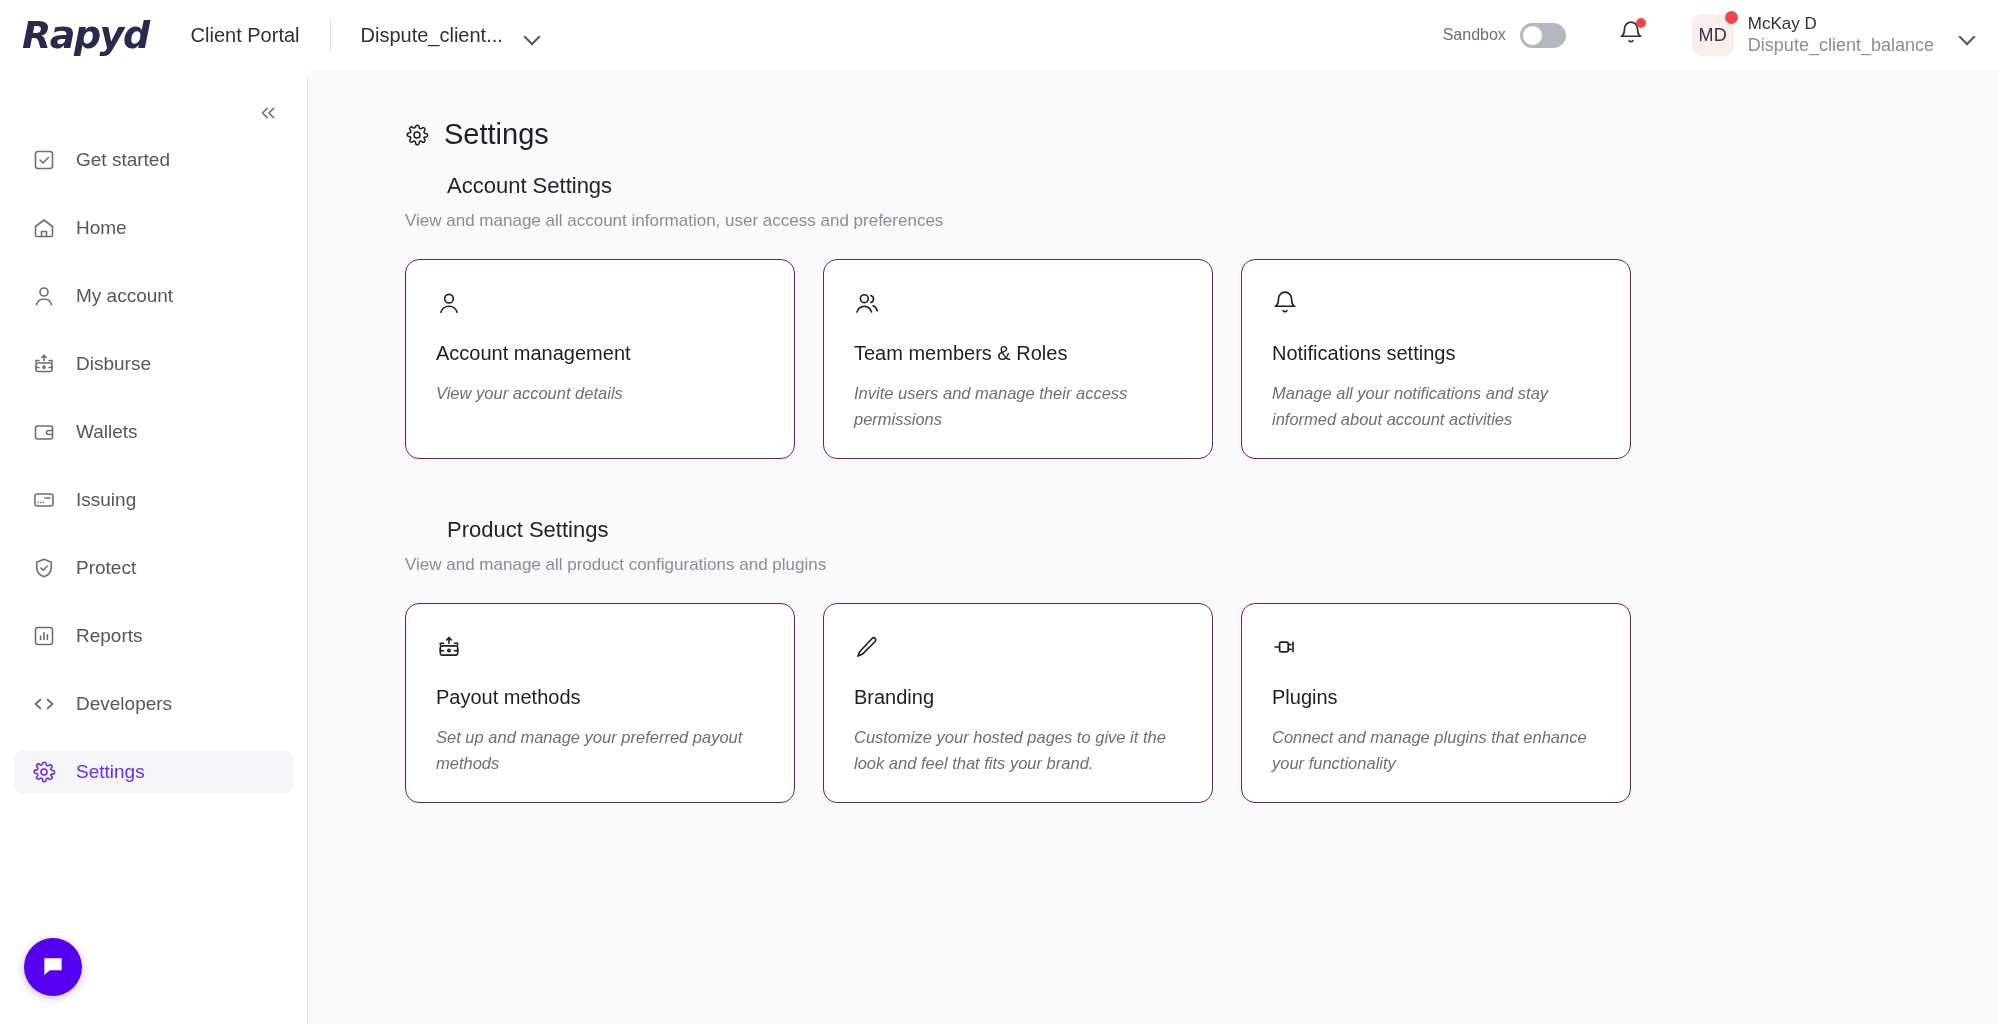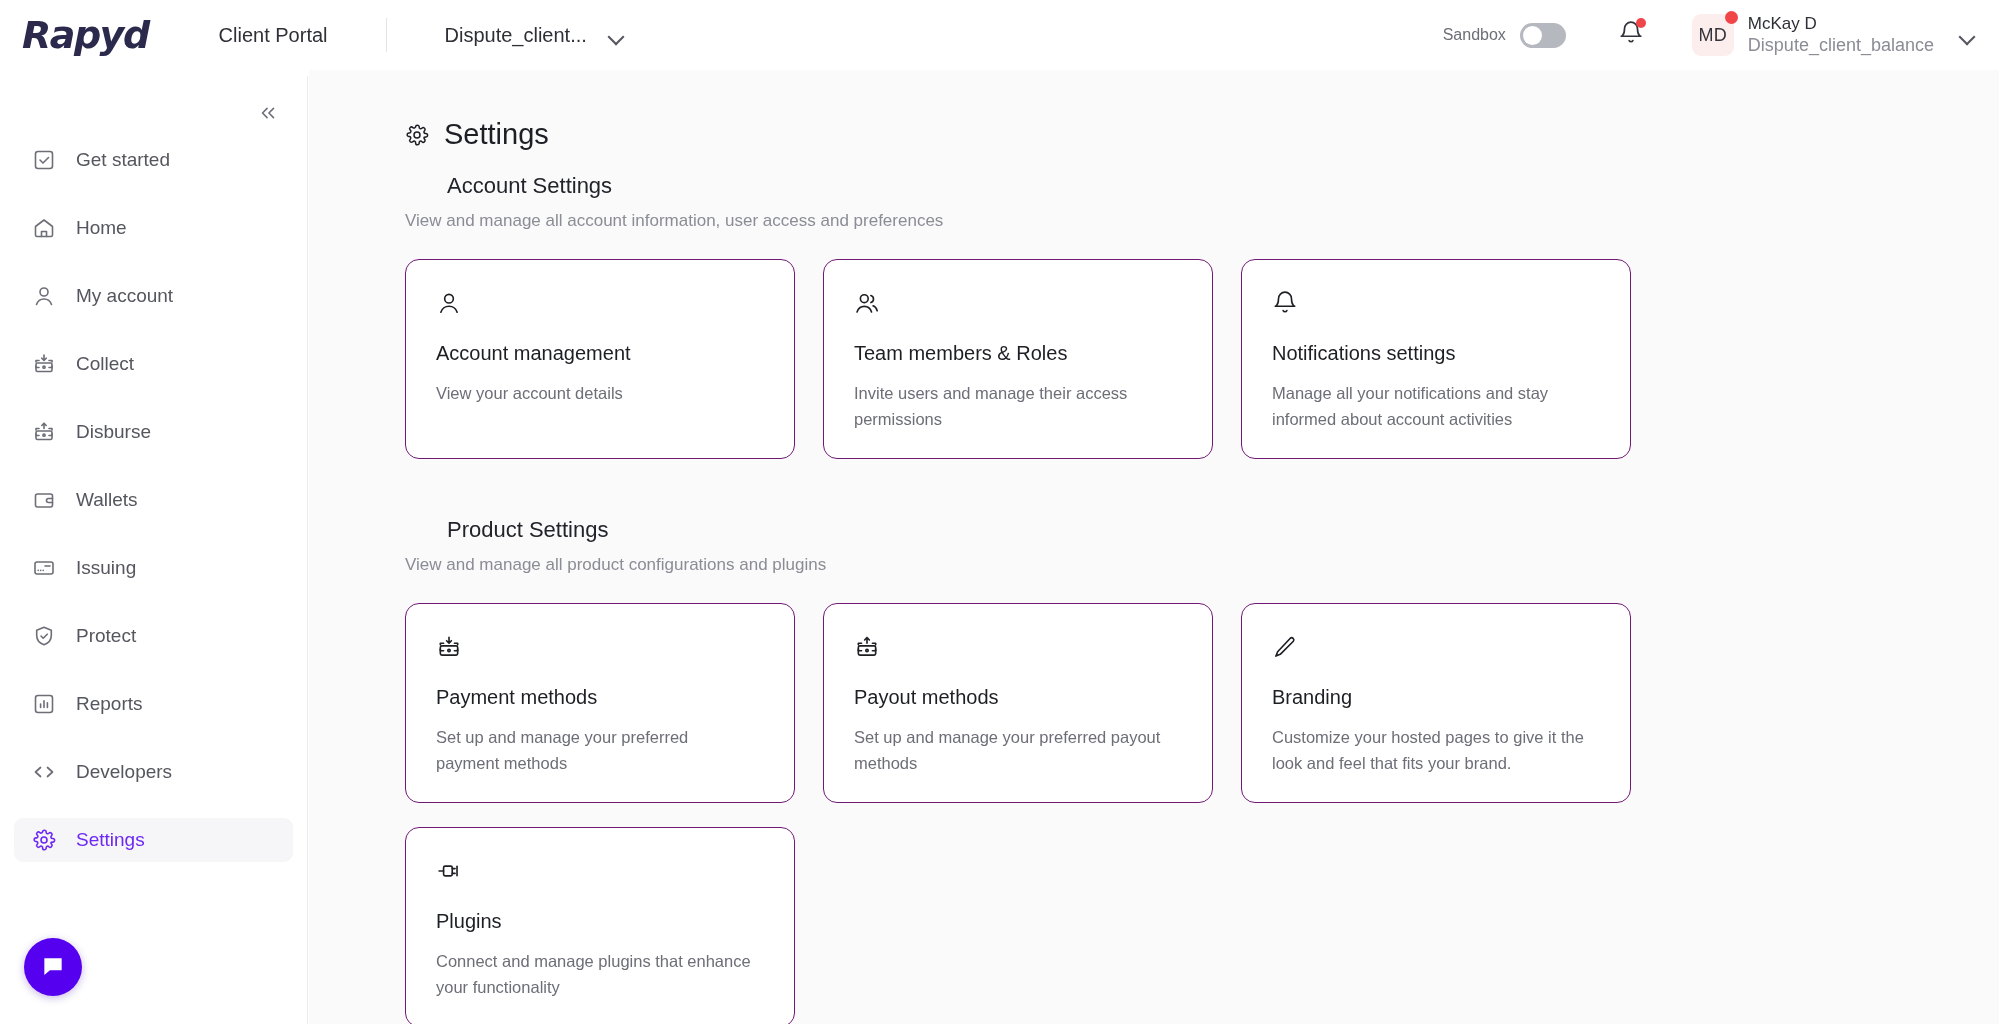--- a/index.html
+++ b/index.html
@@ -11,21 +11,20 @@
     overflow: hidden;
   }
 
   
   .topbar {
     position: absolute; top: 0; left: 0;
     width: 1999px; height: 70px;
     background: #ffffff;
     display: flex; align-items: center;
     z-index: 20;
-    gap: 28px;
   }
   .logo {
     margin-left: 22px;
     font-size: 38px; font-weight: 700; font-style: italic;
     letter-spacing: -1.5px;
     color: #2b2a4c;
     font-family: "DejaVu Sans", sans-serif;
   }
   .topbar-portal {
     margin-left: 42px;
@@ -142,21 +141,21 @@
   .card {
     width: 390px; height: 200px;
     background: #ffffff;
     border: 1px solid #701a75;
     border-radius: 14px;
     padding: 30px 30px 0 30px;
     cursor: pointer;
   }
   .card-icon { height: 30px; margin-bottom: 22px; }
   .card-title { font-size: 20px; color: #1e1f25; margin-bottom: 16px; }
-  .card-desc { font-size: 16.5px; color: #6d6e77; line-height: 1.55; max-width: 318px; }
+  .card-desc { font-size: 16.5px; color: #6d6e77; line-height: 1.55; max-width: 318px; font-style: italic; }
 
   .section-head.product { margin-top: 58px; }
 </style>
 </head>
 <body>
 
 <div class="topbar">
   <div class="logo">Rapyd</div>
   <div class="topbar-portal">Client Portal</div>
   <div class="topbar-divider"></div>
@@ -219,29 +218,20 @@
     </div>
 
     <div class="navitem">
       <svg class="navicon" viewBox="0 0 24 24" fill="none" stroke="#6d6e77" stroke-width="1.6" stroke-linecap="round" stroke-linejoin="round">
         <circle cx="12" cy="8" r="4"></circle>
           <path d="M4.5 20.5c1.2-3.6 4-5.5 7.5-5.5s6.3 1.9 7.5 5.5"></path>
       </svg>
       <span class="label">My account</span>
     </div>
 
-    <div class="navitem">
-      <svg class="navicon" viewBox="0 0 24 24" fill="none" stroke="#6d6e77" stroke-width="1.6" stroke-linecap="round" stroke-linejoin="round">
-        <path d="M4 10V8.5h3M20 10V8.5h-3M4 14v1.5h3M20 14v1.5h-3"></path>
-        <rect x="4" y="11" width="16" height="8.5" rx="1.4"></rect>
-        <circle cx="12" cy="15.2" r="1.1"></circle>
-        <path d="M12 3v5.2M9.8 6.2 12 8.5l2.2-2.3"></path>
-      </svg>
-      <span class="label">Collect</span>
-    </div>
 
     <div class="navitem">
       <svg class="navicon" viewBox="0 0 24 24" fill="none" stroke="#6d6e77" stroke-width="1.6" stroke-linecap="round" stroke-linejoin="round">
         <path d="M4 10V8.5h3M20 10V8.5h-3M4 14v1.5h3M20 14v1.5h-3"></path>
         <rect x="4" y="11" width="16" height="8.5" rx="1.4"></rect>
         <circle cx="12" cy="15.2" r="1.1"></circle>
         <path d="M12 8.5V3.3M9.8 5.5 12 3.2l2.2 2.3"></path>
       </svg>
       <span class="label">Disburse</span>
     </div>
@@ -358,32 +348,20 @@
 
   </div>
 
   <div class="section-head product">
     <div class="section-title">Product Settings</div>
     <div class="section-sub">View and manage all product configurations and plugins</div>
   </div>
 
   <div class="cardgrid">
 
-    <div class="card">
-      <div class="card-icon">
-        <svg width="26" height="26" viewBox="0 0 24 24" fill="none" stroke="#1e1f25" stroke-width="1.5" stroke-linecap="round" stroke-linejoin="round">
-          <path d="M4 10V8.5h3M20 10V8.5h-3M4 14v1.5h3M20 14v1.5h-3"></path>
-          <rect x="4" y="11" width="16" height="8.5" rx="1.4"></rect>
-          <circle cx="12" cy="15.2" r="1.1"></circle>
-          <path d="M12 3v5.2M9.8 6.2 12 8.5l2.2-2.3"></path>
-        </svg>
-      </div>
-      <div class="card-title">Payment methods</div>
-      <div class="card-desc">Set up and manage your preferred payment methods</div>
-    </div>
 
     <div class="card">
       <div class="card-icon">
         <svg width="26" height="26" viewBox="0 0 24 24" fill="none" stroke="#1e1f25" stroke-width="1.5" stroke-linecap="round" stroke-linejoin="round">
           <path d="M4 10V8.5h3M20 10V8.5h-3M4 14v1.5h3M20 14v1.5h-3"></path>
           <rect x="4" y="11" width="16" height="8.5" rx="1.4"></rect>
           <circle cx="12" cy="15.2" r="1.1"></circle>
           <path d="M12 8.5V3.3M9.8 5.5 12 3.2l2.2 2.3"></path>
         </svg>
       </div>

